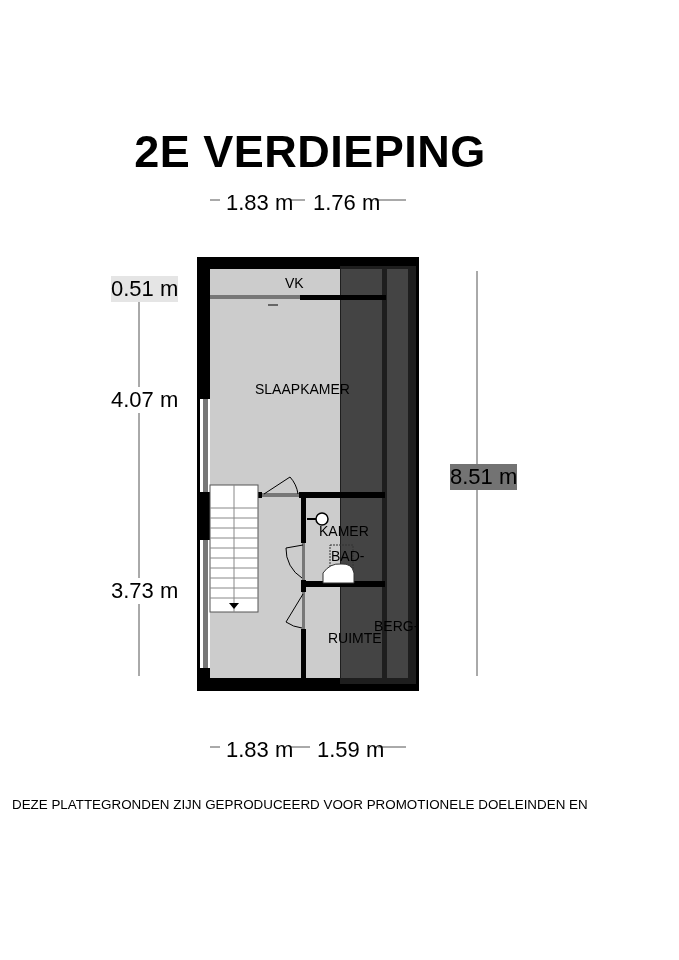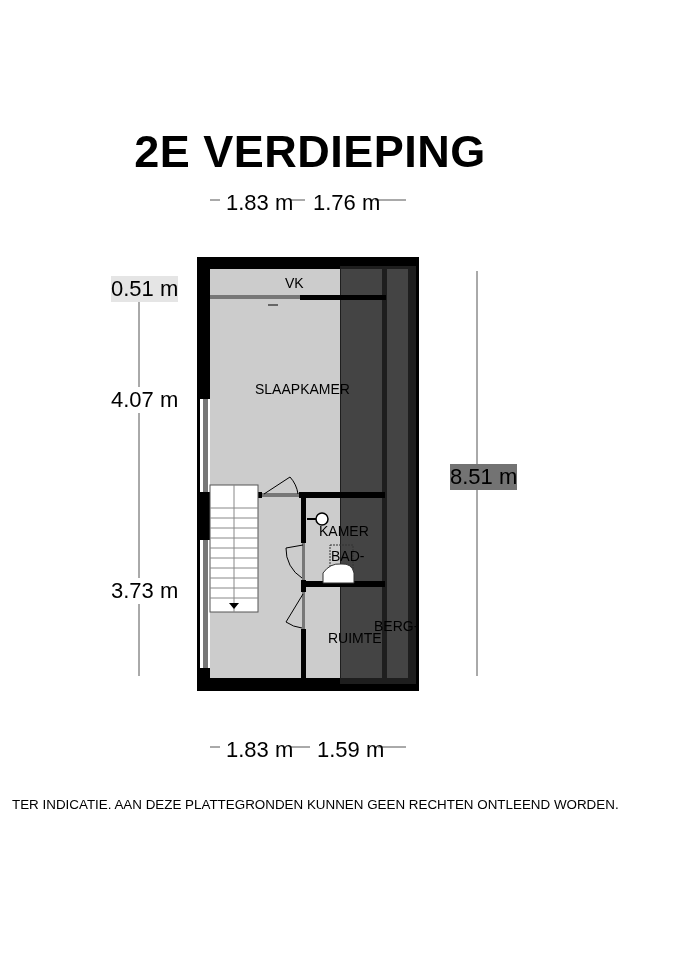--- a/index.html
+++ b/index.html
@@ -97,14 +97,14 @@
 <div class="abs dimtxt" style="left:450px;top:464px;background:#737373;">8.51 m</div>
 
 <div class="abs room-label" style="left:285px;top:277px;">VK</div>
 <div class="abs room-label" style="left:255px;top:383px;">SLAAPKAMER</div>
 <div class="abs room-label" style="left:331px;top:513px;margin-top:37px;">BAD-</div>
 <div class="abs room-label" style="left:319px;top:525px;">KAMER</div>
 <div class="abs room-label" style="left:328px;top:620px;margin-left:46px;">BERG-</div>
 <div class="abs room-label" style="left:328px;top:632px;text-align:center;">RUIMTE</div>
 
 <div class="abs disclaimer">
-  <div>TER INDICATIE. AAN DEZE PLATTEGRONDEN KUNNEN GEEN RECHTEN ONTLEEND WORDEN.</div>
+  <div>DEZE PLATTEGRONDEN ZIJN GEPRODUCEERD VOOR PROMOTIONELE DOELEINDEN EN</div>
 </div>
 
 </body></html>

